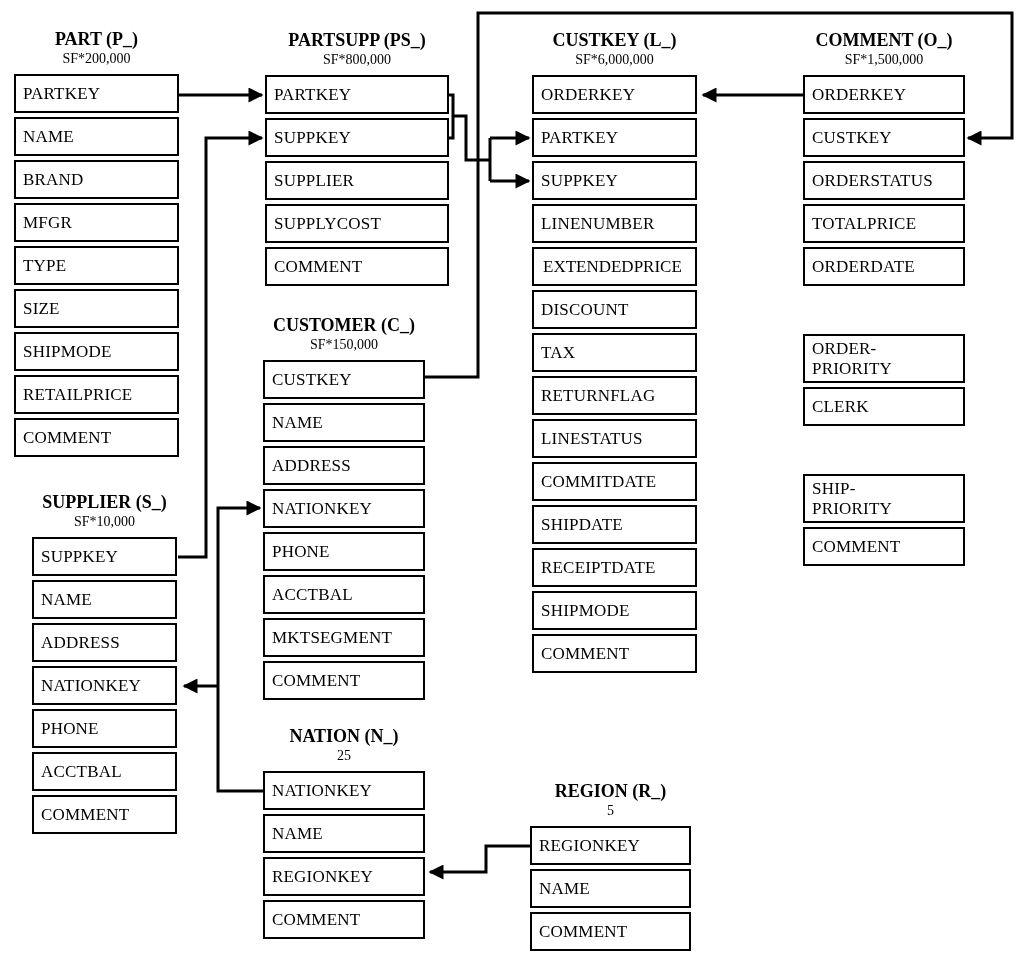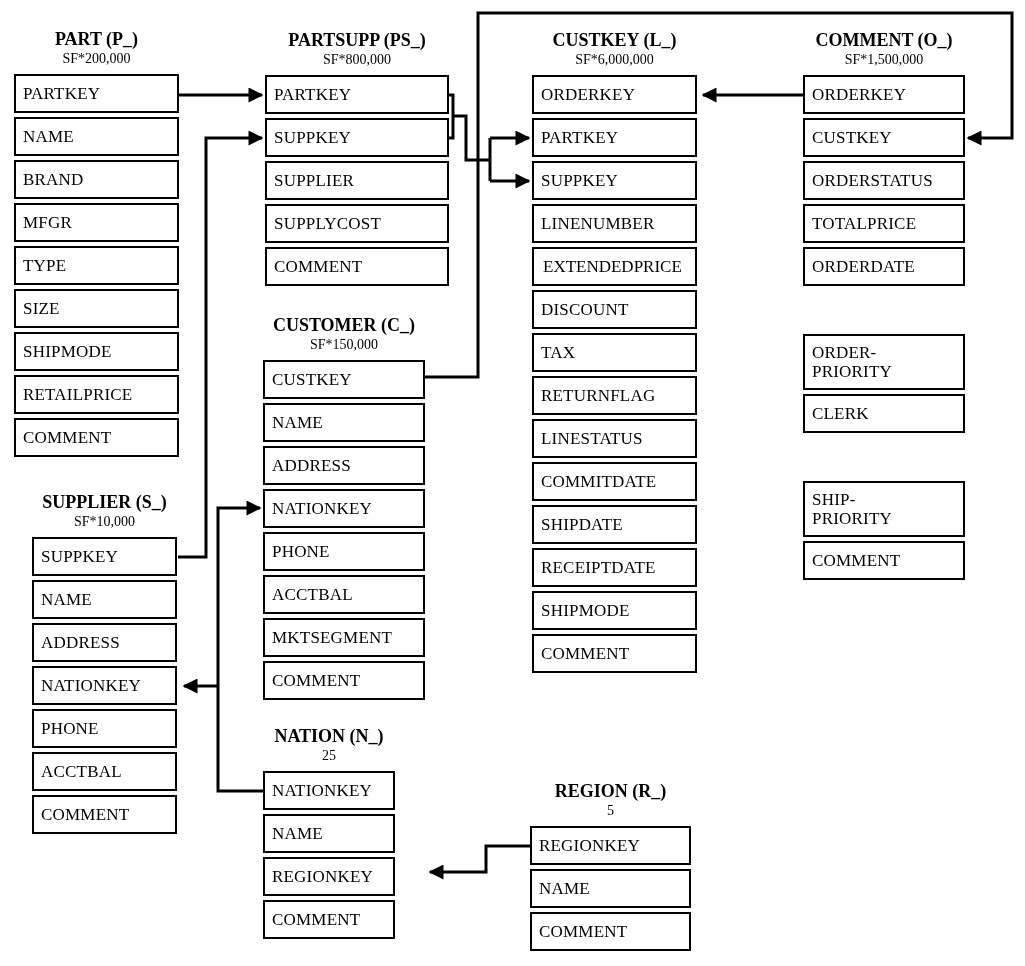--- a/index.html
+++ b/index.html
@@ -6,21 +6,21 @@
   .canvas{position:relative;width:1025px;height:966px;background:#ffffff;
           font-family:Liberation Serif, serif;color:#000;overflow:hidden;}
   svg.wires{position:absolute;left:0;top:0;}
   .tbl{position:absolute;}
   .tbl .title{font-weight:bold;font-size:18px;line-height:22px;text-align:center;white-space:nowrap;}
   .tbl .count{font-size:14px;line-height:18px;text-align:center;white-space:nowrap;}
   .rows{margin-top:6px;}
   .row{box-sizing:border-box;height:39px;border:2px solid #000;margin-bottom:4px;
        display:flex;align-items:center;padding-left:7px;font-size:17px;
        background:#fff;white-space:pre-line;line-height:1.12;letter-spacing:0.2px;}
-  .row.tall{height:56px;margin-top:48px;}
+  .row.tall{height:49px;margin-top:48px;}
 </style>
 </head>
 <body>
 
 <div class="canvas">
 
   <svg class="wires" width="1025" height="966" viewBox="0 0 1025 966">
     <defs>
       <marker id="arr" viewBox="0 0 10 10" refX="9" refY="5" markerWidth="7" markerHeight="5" orient="auto">
         <path d="M0,0 L10,5 L0,10 z" fill="#000"></path>
@@ -131,21 +131,21 @@
       <div class="row">NAME</div>
       <div class="row">ADDRESS</div>
       <div class="row">NATIONKEY</div>
       <div class="row">PHONE</div>
       <div class="row">ACCTBAL</div>
       <div class="row">MKTSEGMENT</div>
       <div class="row">COMMENT</div>
     </div>
   </div>
 
-  <div class="tbl" style="left:263px;top:725px;width:132px">
+  <div class="tbl" style="left:263px;top:725px;width:162px">
     <div class="title">NATION (N_)</div>
     <div class="count">25</div>
     <div class="rows">
       <div class="row">NATIONKEY</div>
       <div class="row">NAME</div>
       <div class="row">REGIONKEY</div>
       <div class="row">COMMENT</div>
     </div>
   </div>
 

